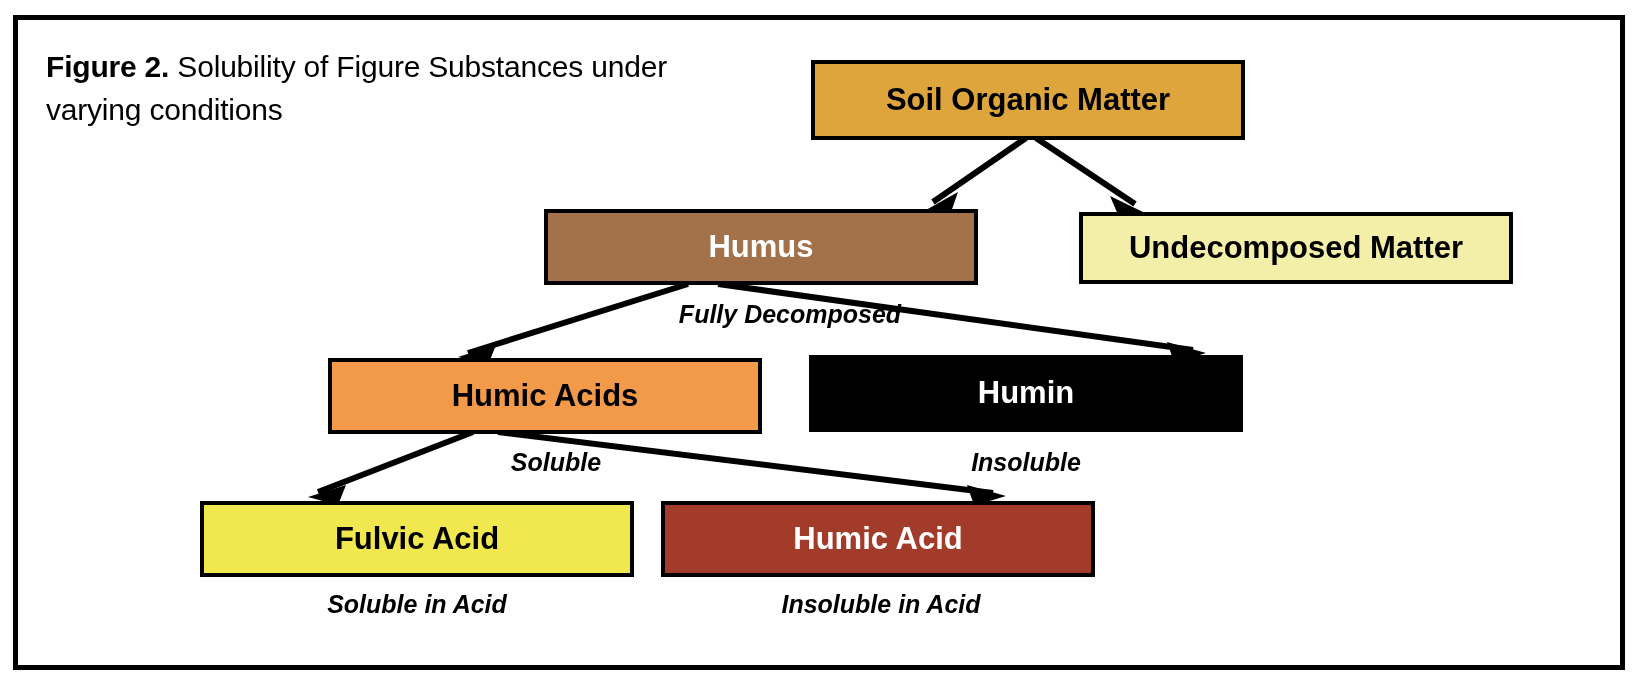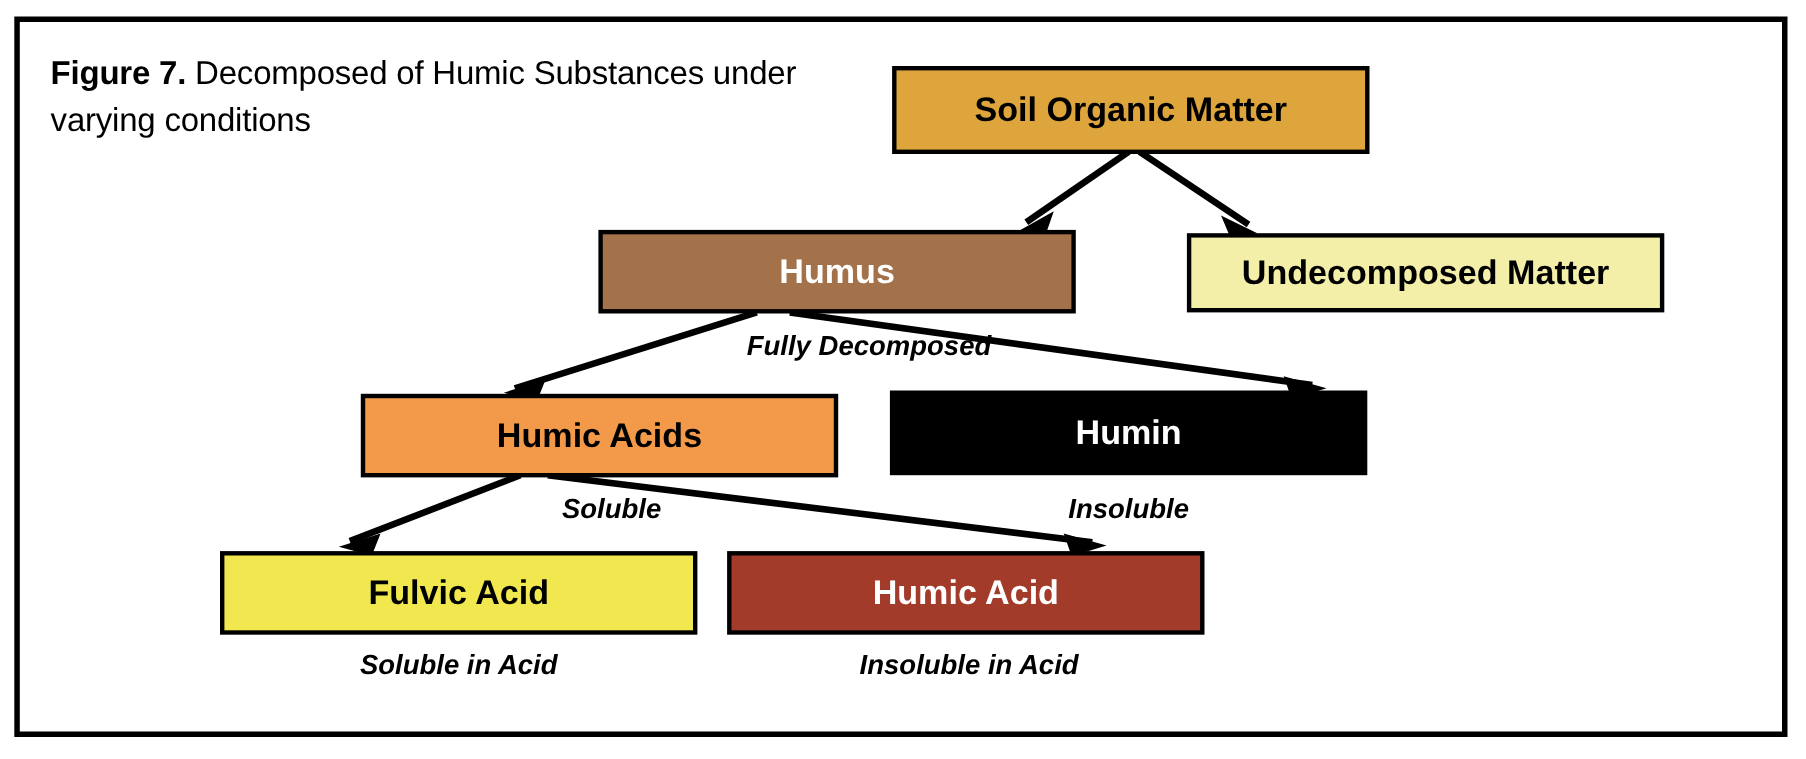--- a/index.html
+++ b/index.html
@@ -65,21 +65,21 @@
     stroke-width: 6;
     fill: none;
   }
 </style>
 </head>
 <body>
 
 <div id="figure-frame">
 
   <div id="figure-caption">
-    <span class="cap-label">Figure 7.</span><span> Decomposed of Humic Substances under varying conditions</span>
+    <span class="cap-label">Figure 2.</span><span> Solubility of Figure Substances under varying conditions</span>
   </div>
 
   <svg id="diagram-svg" width="1602" height="645" viewBox="0 0 1602 645" xmlns="http://www.w3.org/2000/svg">
 
     <g>
 
       <g>
         <line class="edge-line" x1="1008" y1="118" x2="915" y2="182"></line>
         <polygon points="908,190 940,172 932,195 945,200" fill="#000000"></polygon>
       </g>

